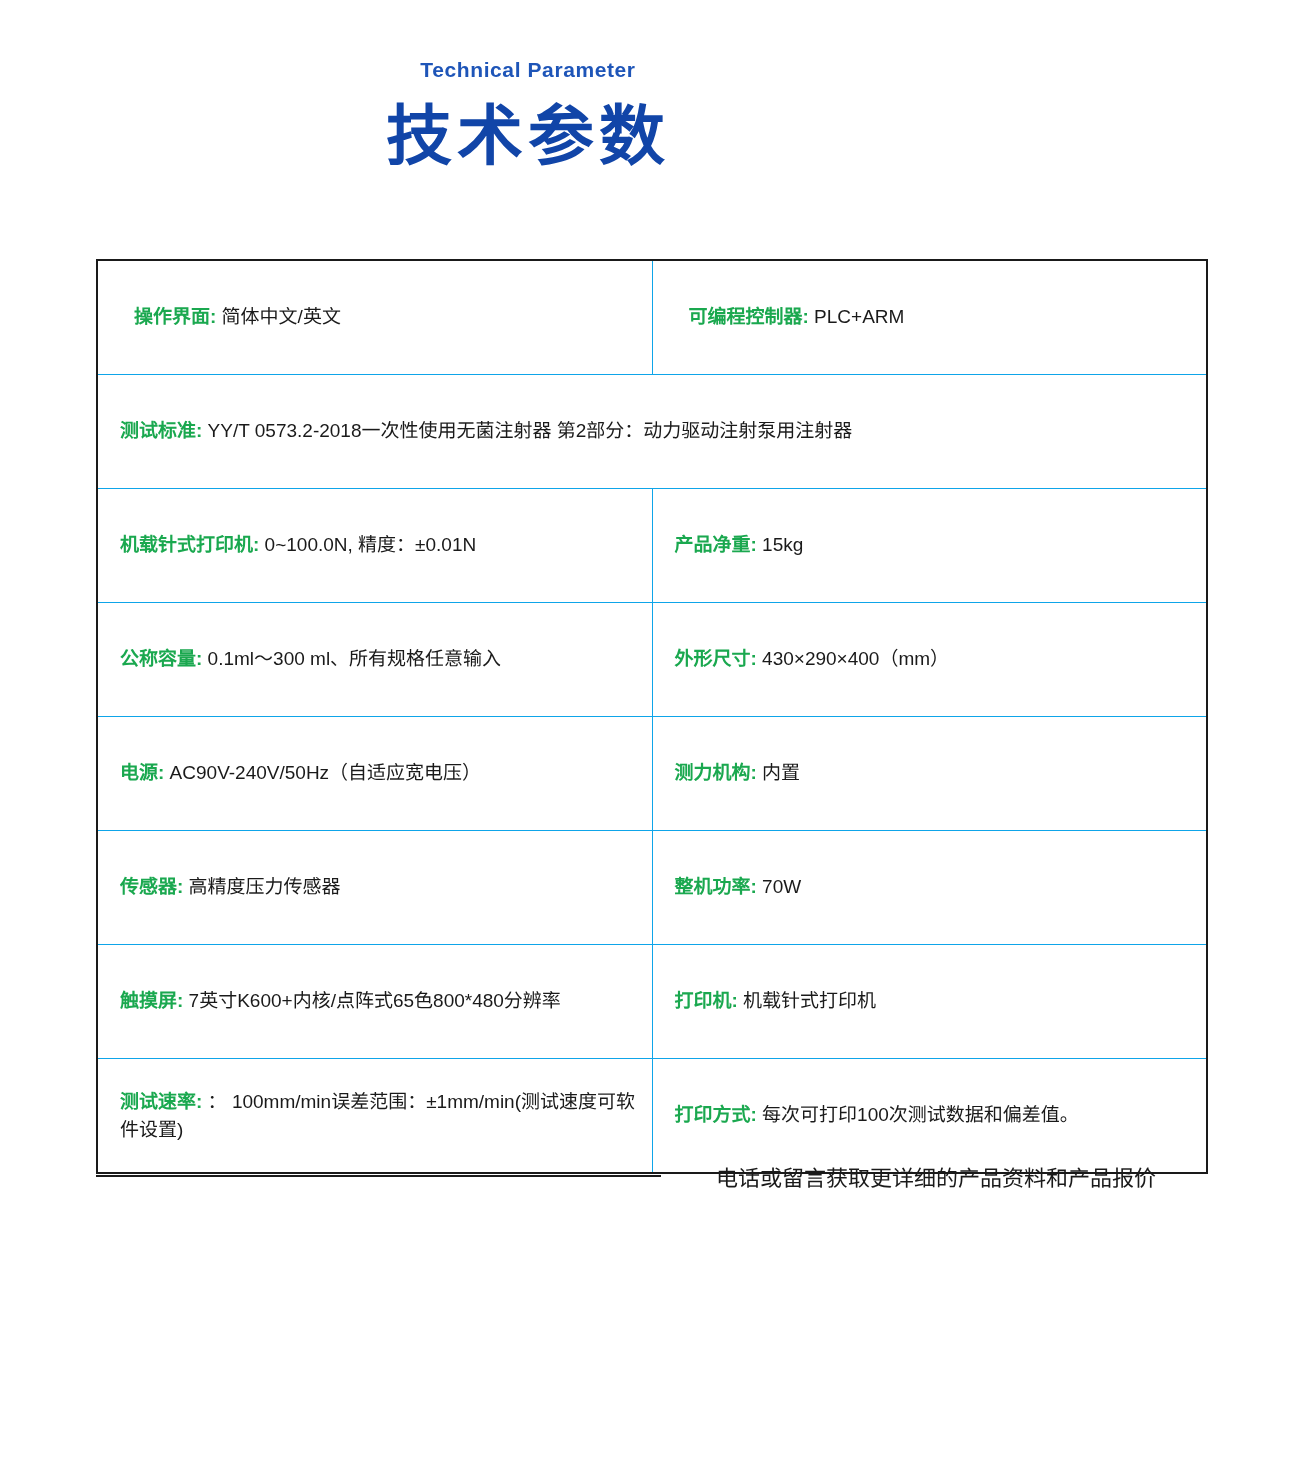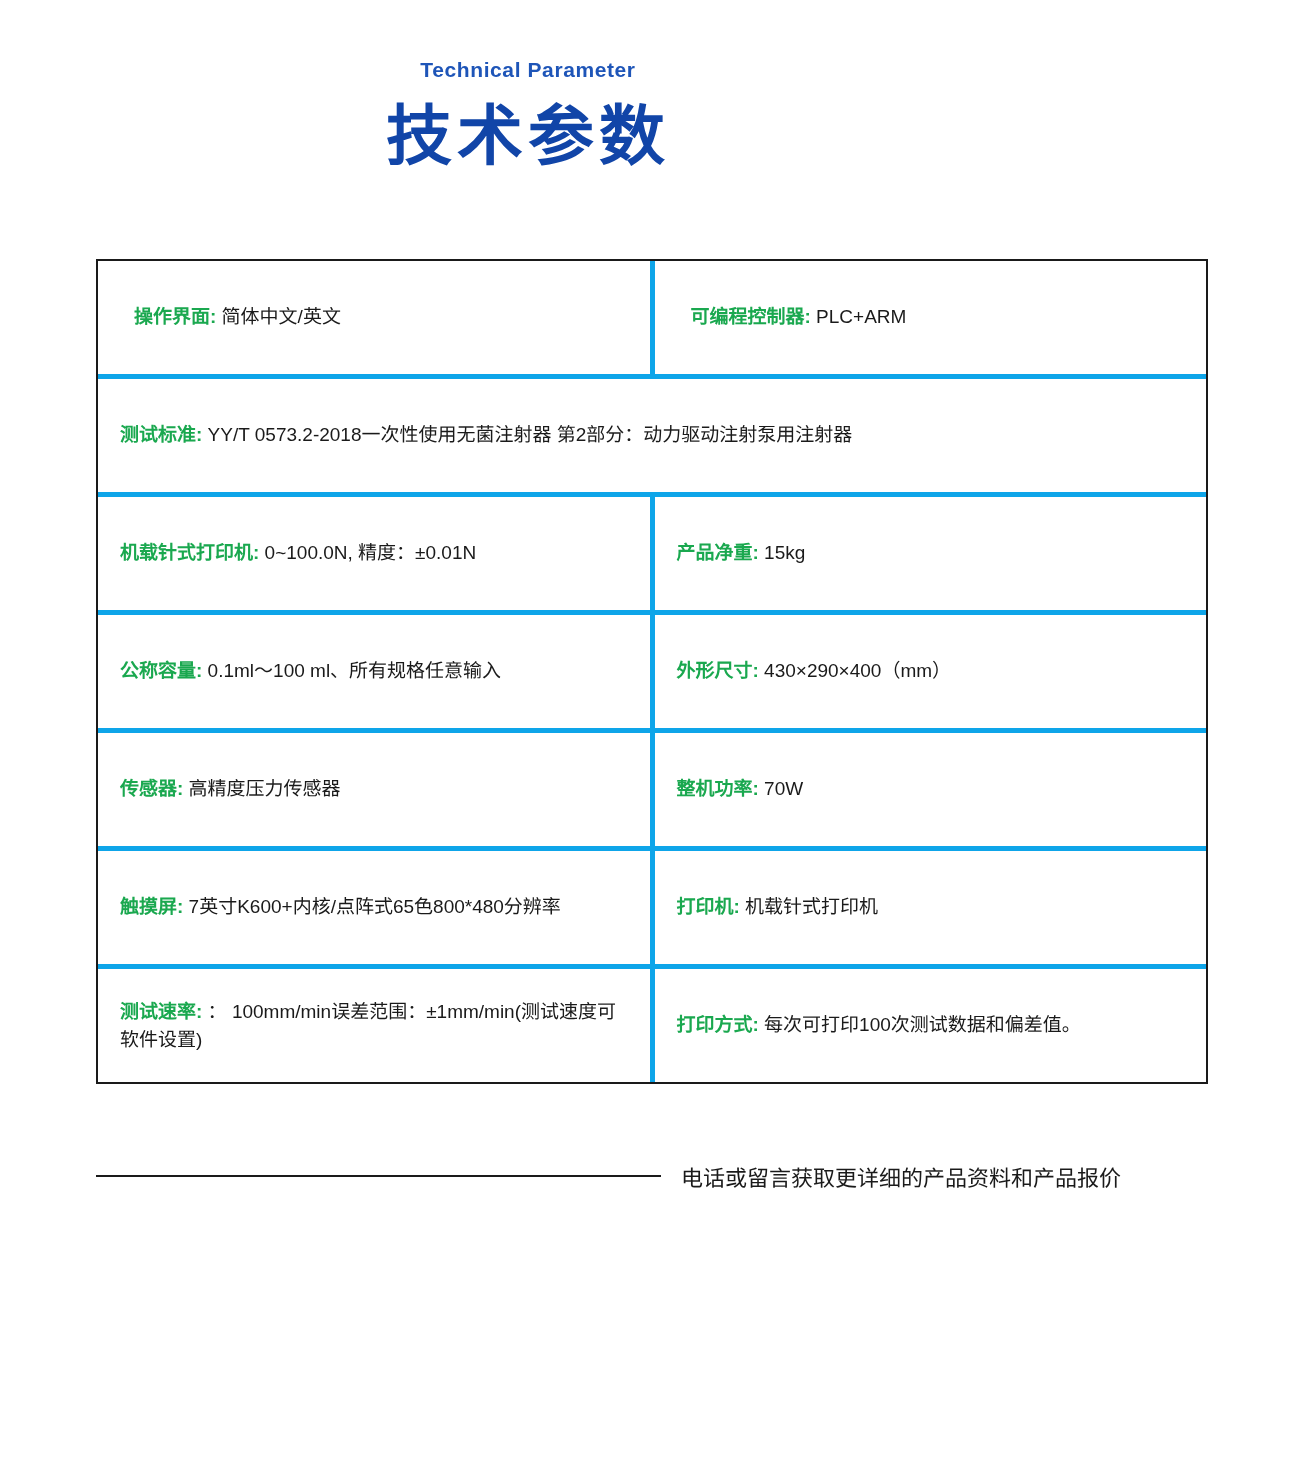--- a/index.html
+++ b/index.html
@@ -47,21 +47,21 @@
     border: 2px solid #1a1a1a;
     box-sizing: border-box;
     border-collapse: collapse;
   }
   .spec-table table {
     width: 100%;
     border-collapse: collapse;
     table-layout: fixed;
   }
   .spec-table td {
-    border: 5px solid #0ea5e9;
+    border: 1px solid #0ea5e9;
     padding: 0 0 0 22px;
     vertical-align: middle;
     font-size: 19px;
     line-height: 1.5;
   }
   .spec-table tr td:first-child {
     border-left: none;
   }
   .spec-table tr td:last-child {
     border-right: none;
@@ -96,20 +96,21 @@
   .cell-inner.wrap {
     line-height: 1.45;
   }
   .footer {
     position: absolute;
     left: 96px;
     top: 1160px;
     width: 1112px;
     display: flex;
     align-items: center;
+    gap: 35px;
   }
   .footer-rule {
     flex: 0 0 auto;
     width: 565px;
     height: 2px;
     background: #1a1a1a;
     margin-right: 20px;
   }
   .footer-text {
     font-size: 22px;
@@ -166,31 +167,45 @@
               <span class="lbl">产品净重:</span>
               <span class="val">15kg</span>
             </span>
           </td>
         </tr>
 
         <tr>
           <td class="cell">
             <span class="cell-inner">
               <span class="lbl">公称容量:</span>
-              <span class="val">0.1ml～100 ml、所有规格任意输入</span>
+              <span class="val">0.1ml～300 ml、所有规格任意输入</span>
             </span>
           </td>
           <td class="cell">
             <span class="cell-inner">
               <span class="lbl">外形尺寸:</span>
               <span class="val">430×290×400（mm）</span>
             </span>
           </td>
         </tr>
 
+        <tr>
+          <td class="cell">
+            <span class="cell-inner">
+              <span class="lbl">电源:</span>
+              <span class="val">AC90V-240V/50Hz（自适应宽电压）</span>
+            </span>
+          </td>
+          <td class="cell">
+            <span class="cell-inner">
+              <span class="lbl">测力机构:</span>
+              <span class="val">内置</span>
+            </span>
+          </td>
+        </tr>
 
         <tr>
           <td class="cell">
             <span class="cell-inner">
               <span class="lbl">传感器:</span>
               <span class="val">高精度压力传感器</span>
             </span>
           </td>
           <td class="cell">
             <span class="cell-inner">

